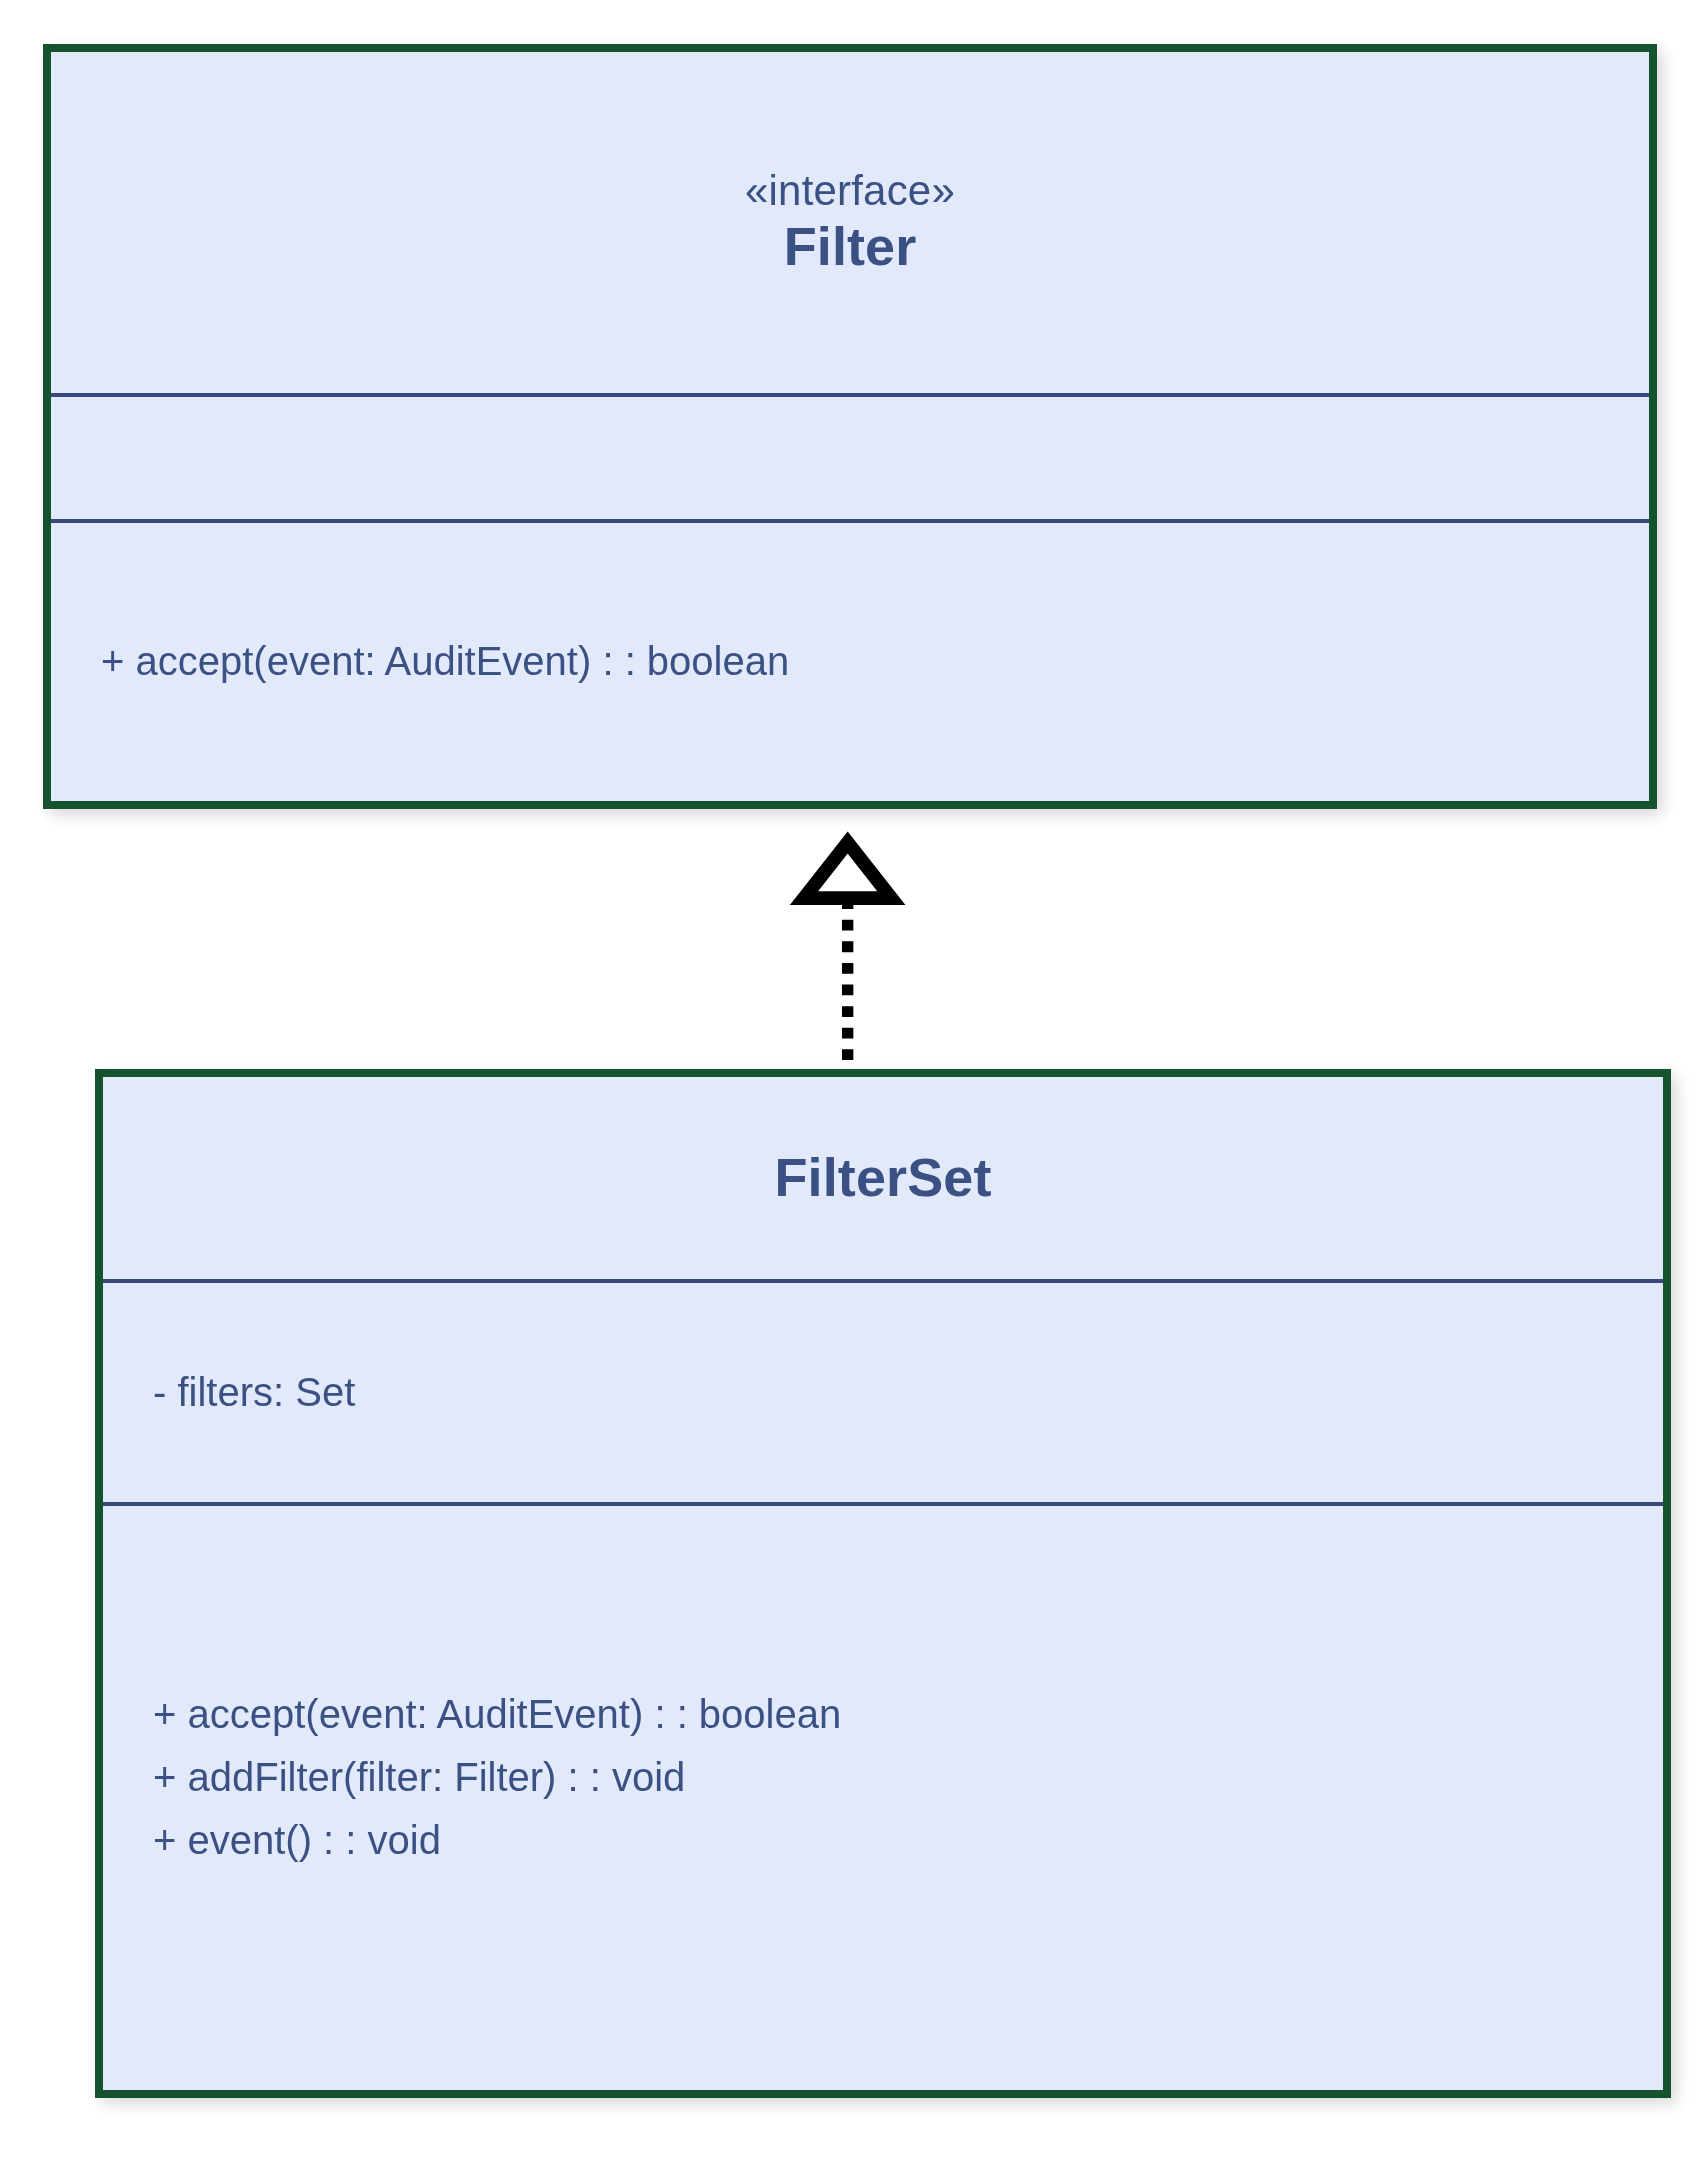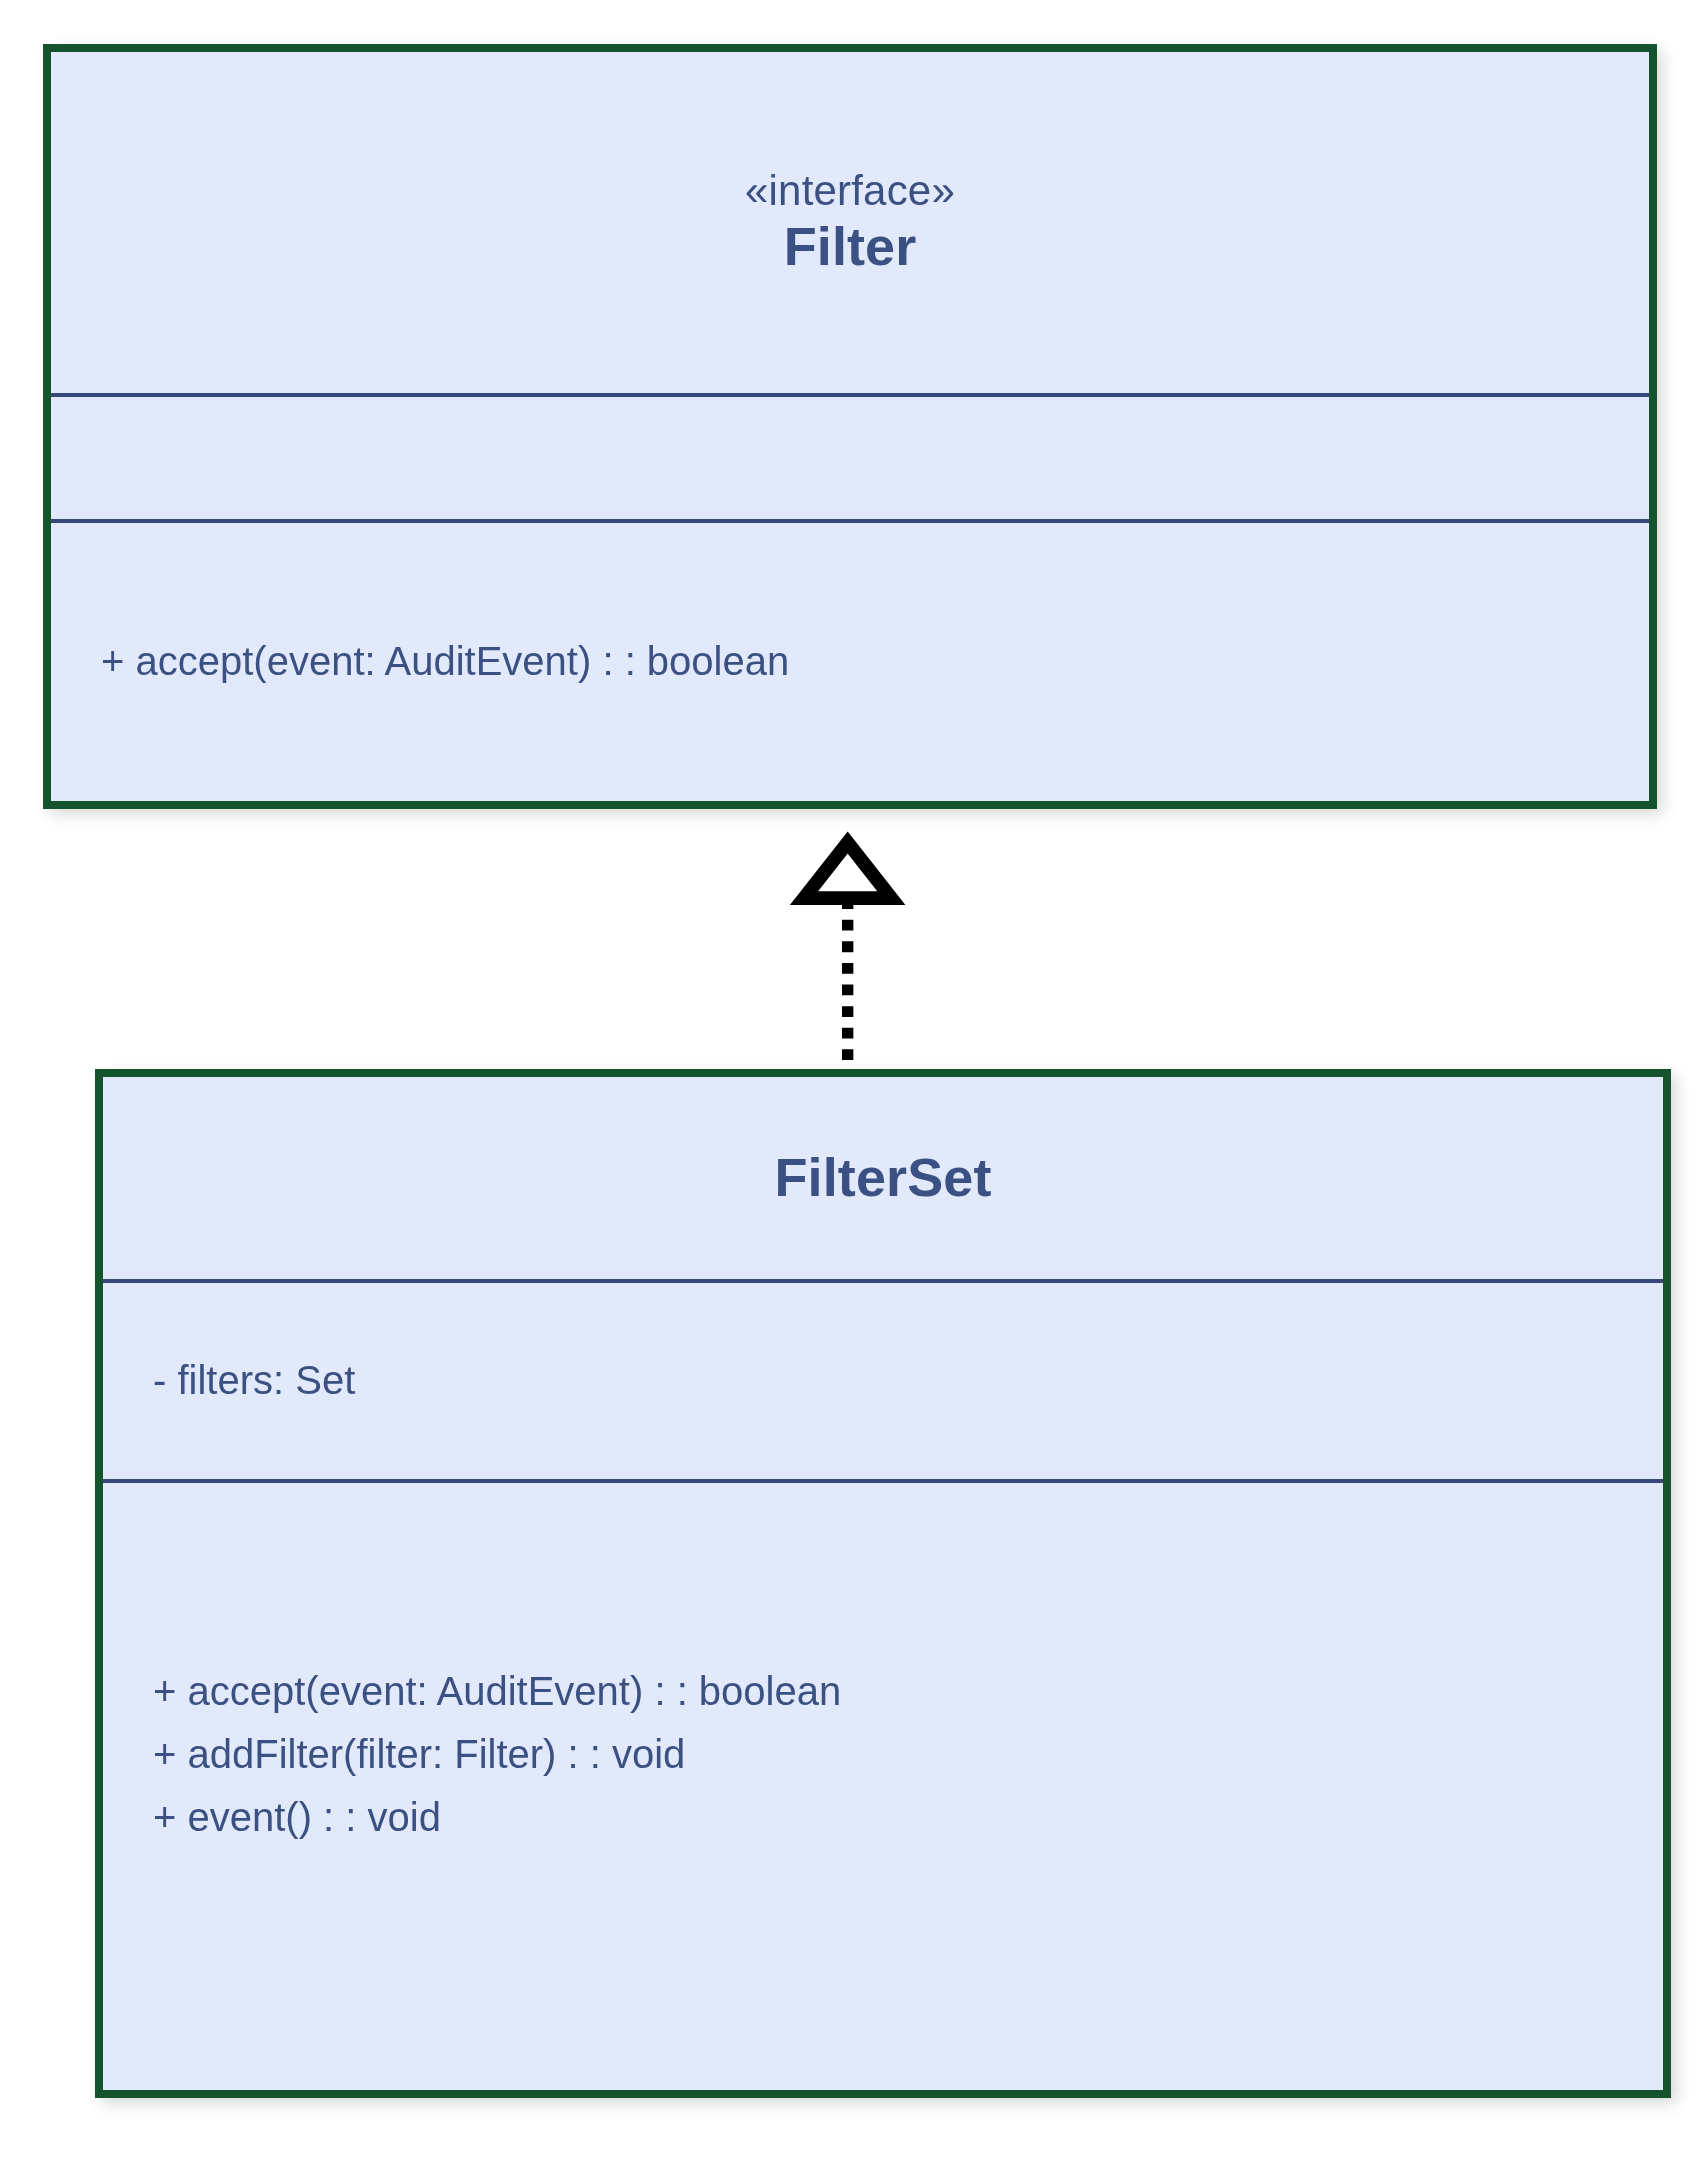--- a/index.html
+++ b/index.html
@@ -116,21 +116,21 @@
 
     <polygon points="110,22 187,120 33,120" fill="#ffffff" stroke="#000000" stroke-width="24" stroke-linejoin="miter"></polygon>
   </svg>
 
   <div class="uml-class" id="class-filterset" style="left:51px; top:1069px; width:1576px; height:1029px;margin-left:44px;">
 
     <div class="compartment header" style="height:202px;">
       <div class="class-name">FilterSet</div>
     </div>
 
-    <div class="compartment members" style="height:200px;">
+    <div class="compartment members" style="height:223px;">
       <div class="member-line">- filters: Set</div>
     </div>
 
     <div class="compartment members" style="height:547px;">
       <div class="member-line">+ accept(event: AuditEvent) : : boolean</div>
       <div class="member-line">+ addFilter(filter: Filter) : : void</div>
       <div class="member-line">+ event() : : void</div>
     </div>
   </div>
 

